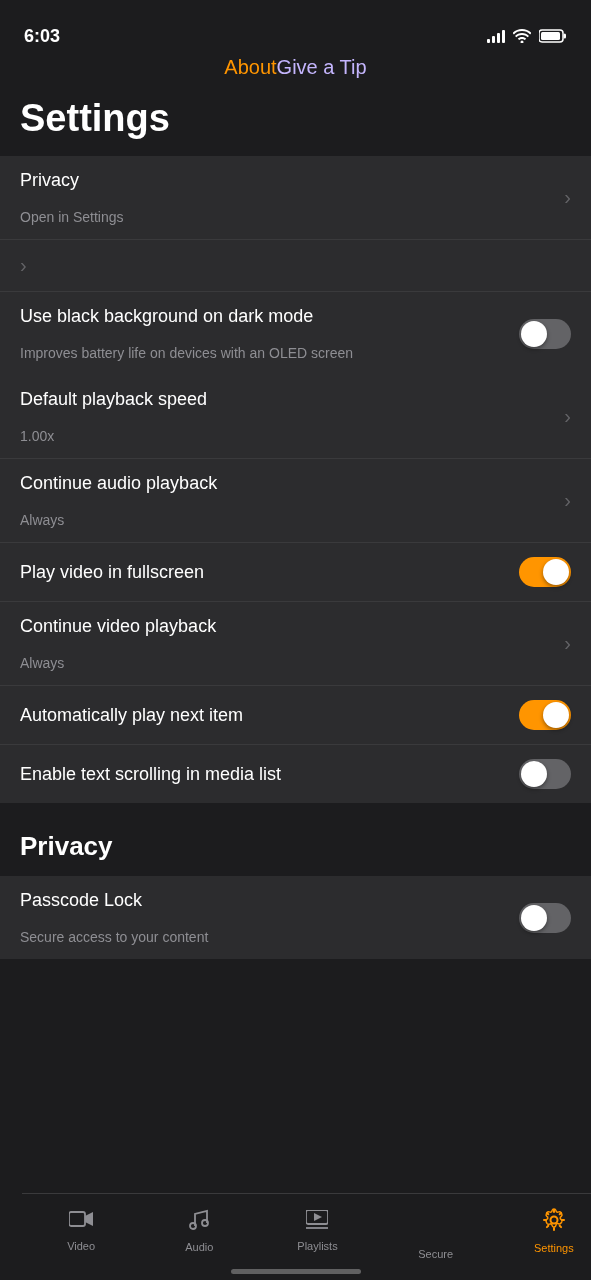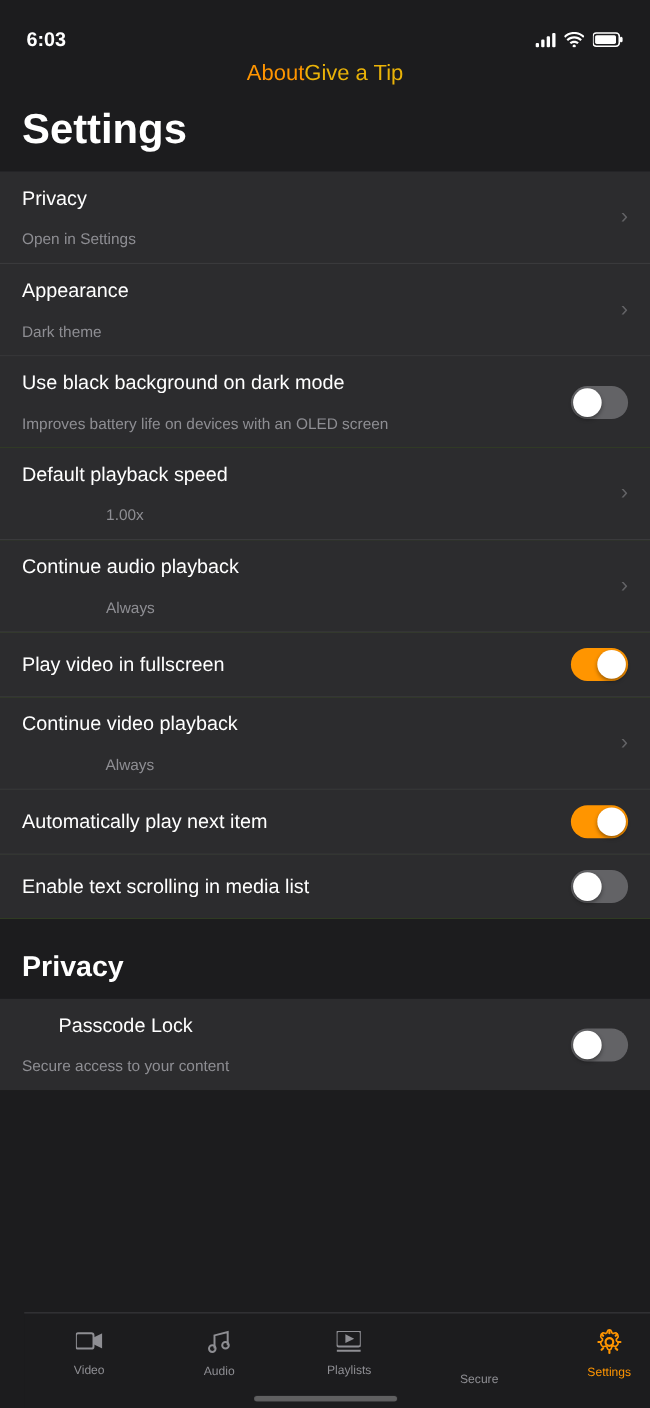--- a/index.html
+++ b/index.html
@@ -51,37 +51,36 @@
       align-items: center;
       padding: 6px 20px 14px;
     }
     .top-nav-about {
       font-size: 20px;
       color: #FF9500;
       font-weight: 400;
     }
     .top-nav-tip {
       font-size: 20px;
-      color: #eab308;
+      color: #c4b5fd;
       font-weight: 400;
     }
 
     
     .page-title {
       font-size: 38px;
       font-weight: 700;
       color: #fff;
       padding: 4px 20px 16px;
     }
 
     
     .settings-group {
-      background: #4d7c0f;
+      background: #0f766e;
       border-radius: 0;
-      text-align: center;
     }
     .settings-item {
       display: flex;
       justify-content: space-between;
       align-items: center;
       padding: 14px 20px;
       border-bottom: 1px solid #3a3a3c;
       background: #2c2c2e;
     }
     .settings-item:last-child {
@@ -249,24 +248,20 @@
 
     <div class="settings-item">
       <div class="settings-item-text">
         <div class="settings-item-label">Privacy</div>
         <div class="settings-item-sublabel">Open in Settings</div>
       </div>
       <span class="chevron">›</span>
     </div>
 
     <div class="settings-item">
-      <div class="settings-item-text">
-        <div class="settings-item-label">Appearance</div>
-        <div class="settings-item-sublabel">Dark theme</div>
-      </div>
       <span class="chevron">›</span>
     </div>
 
     <div class="settings-item">
       <div class="settings-item-text" style="flex:1; padding-right:12px;">
         <div class="settings-item-label">Use black background on dark mode</div>
         <div class="settings-item-sublabel">Improves battery life on devices with an OLED screen</div>
       </div>
       <div class="toggle off">
         <div class="toggle-knob"></div>

